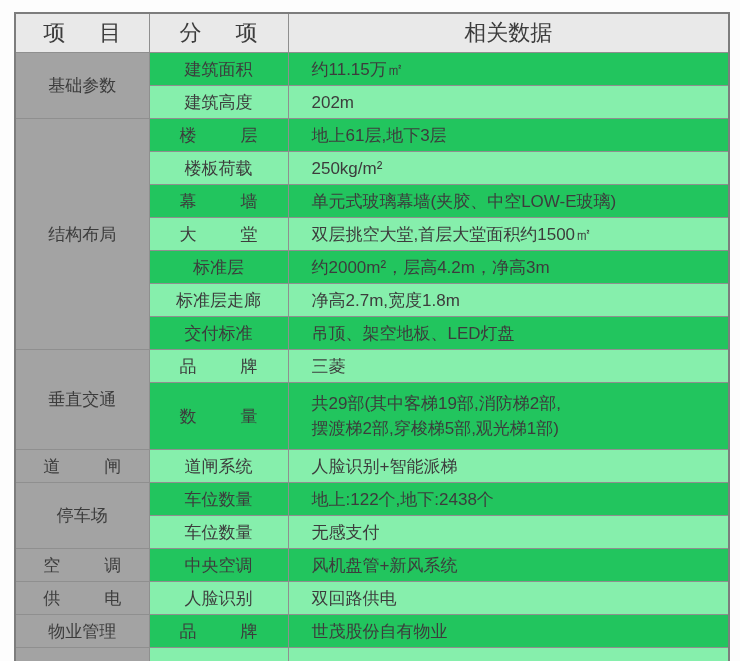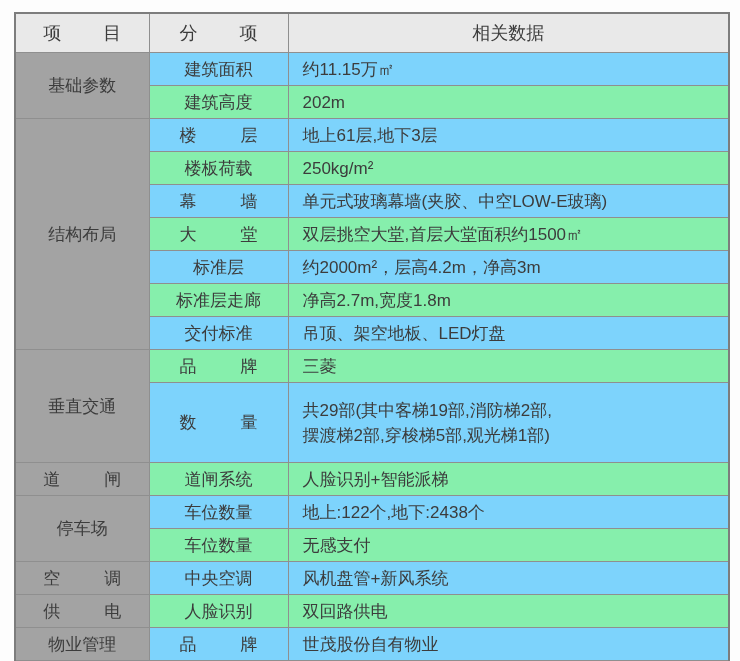--- a/index.html
+++ b/index.html
@@ -24,44 +24,44 @@
     border: 2px solid #7d7d7d;
   }
   col.col-item { width: 134px; }
   col.col-sub  { width: 139px; }
   col.col-val  { width: 441px; }
   th, td {
     border: 1px solid #8f8f8f;
     padding: 0;
     font-weight: normal;
     font-size: 17px;
-    background: #7dd3fc;
+    background: #22c55e;
   }
   tr.header-row th {
     height: 38px;
     background: #e9e9e9;
     text-align: center;
     vertical-align: middle;
-    font-size: 18px;
+    font-size: 22px;
   }
   tr.data-row { height: 33px; }
-  tr.data-row.tall { height: 80px; }
+  tr.data-row.tall { height: 67px; }
   td.item-cell {
     text-align: center;
     vertical-align: middle;
     background: #a3a3a3;
   }
   td.sub-cell {
     text-align: center;
     vertical-align: middle;
   }
   td.val-cell {
     text-align: left;
     vertical-align: middle;
-    padding-left: 14px;
+    padding-left: 23px;
     padding-right: 6px;
   }
   td.val-cell .val-text {
     display: inline-block;
     white-space: pre-line;
     line-height: 25px;
   }
   tr.alt td.sub-cell, tr.alt td.val-cell {
     background: #86efac;
   }

